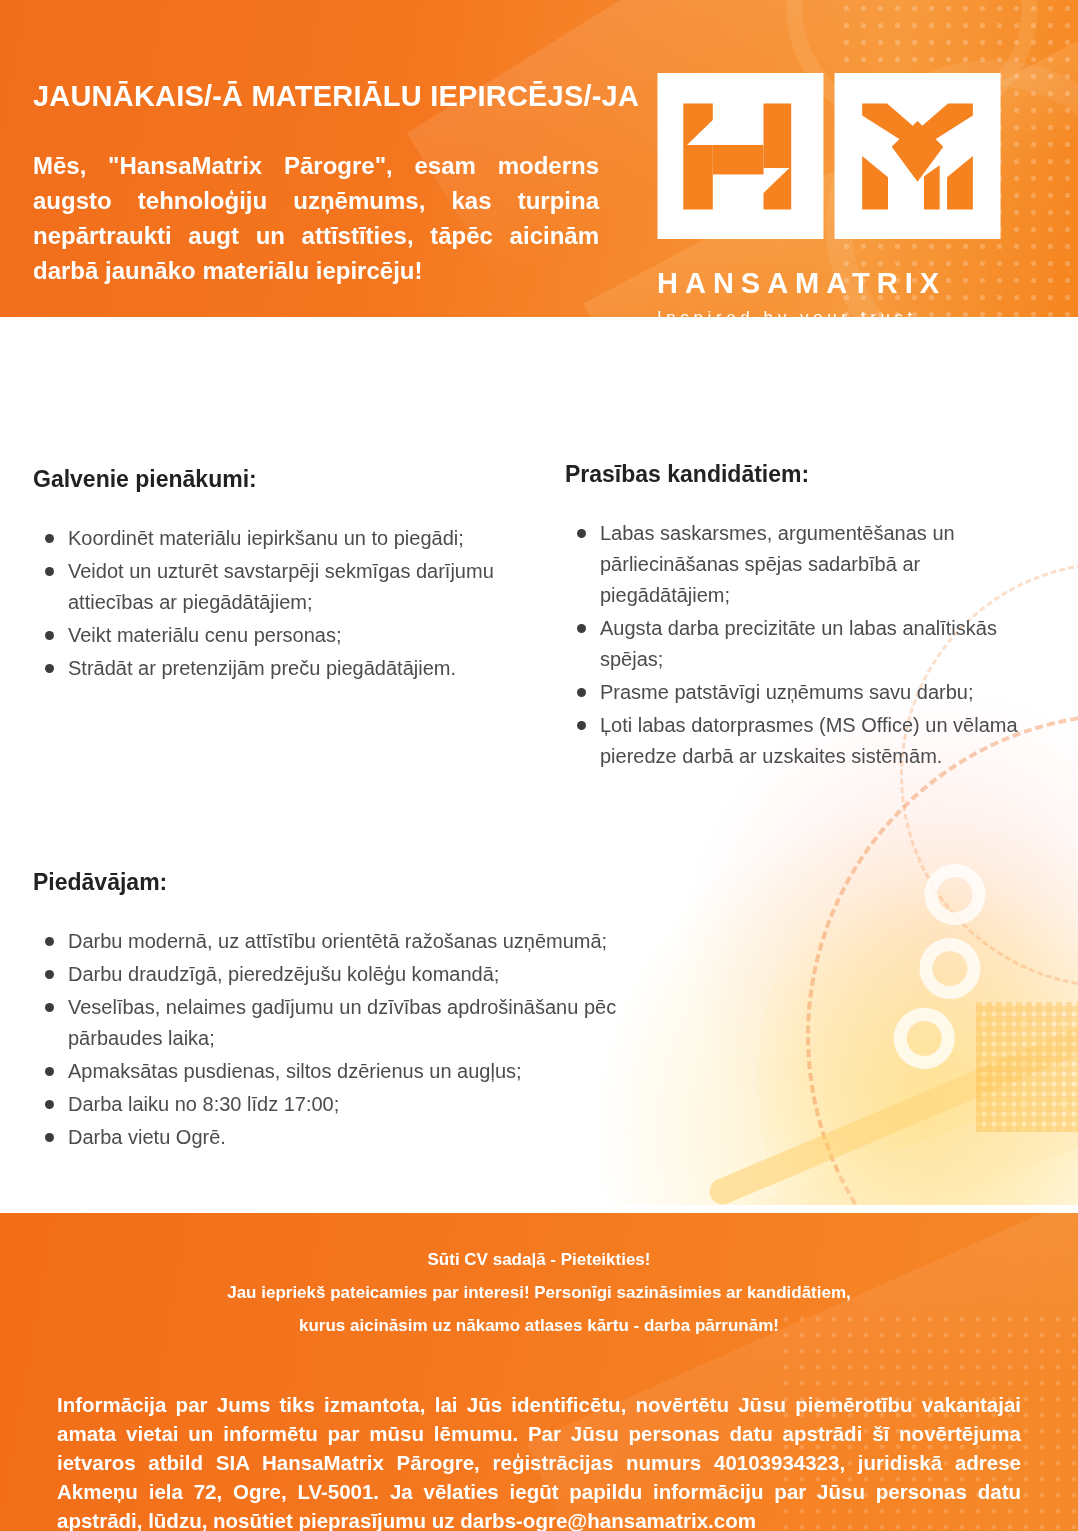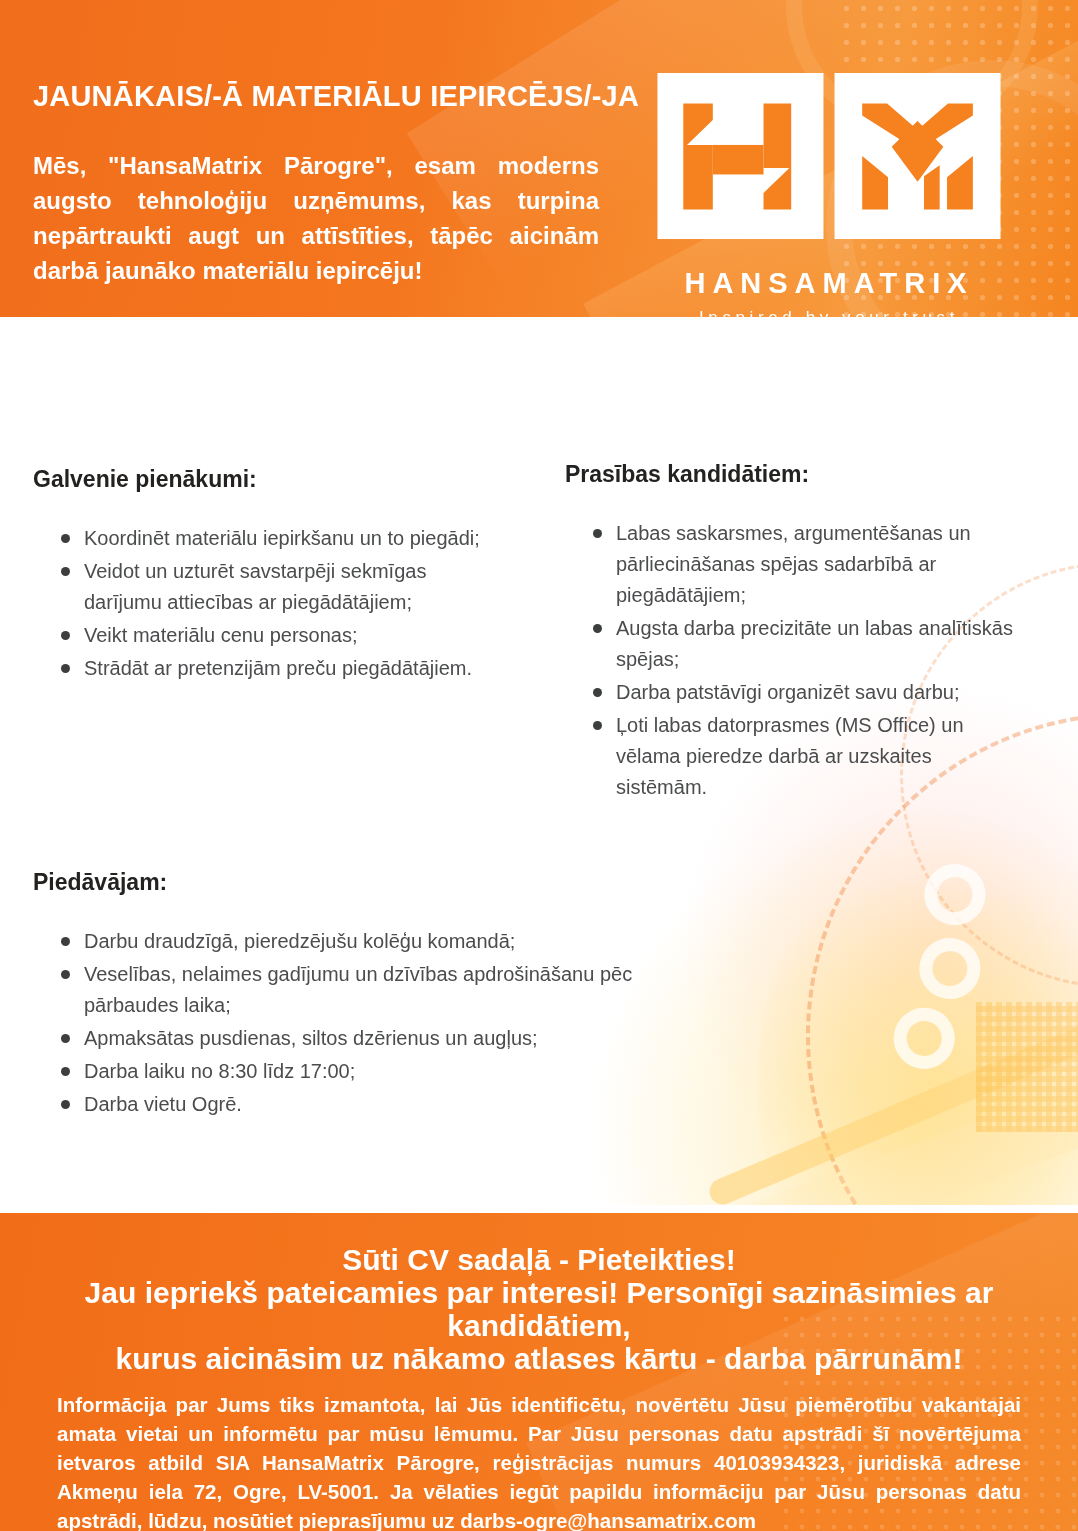--- a/index.html
+++ b/index.html
@@ -29,21 +29,21 @@
   .banner-title{
     position:absolute;left:33px;top:80px;width:600px;
     color:#ffffff;font-size:29px;font-weight:bold;letter-spacing:.2px;white-space:nowrap;
   }
   .banner-intro{
     position:absolute;left:33px;top:148px;width:566px;
     color:#ffffff;font-size:24px;font-weight:bold;line-height:35px;
     text-align:justify;
   }
   
-  .logo{position:absolute;left:657px;top:73px;width:344px;text-align:center;}
+  .logo{position:absolute;left:657px;top:73px;width:344px;}
   .logo svg{display:block;width:344px;height:166px;}
   .logo-brand{
     margin-top:28px;color:#ffffff;font-size:29px;font-weight:bold;letter-spacing:7px;
     white-space:nowrap;
   }
   .logo-tagline{
     margin-top:8px;color:#ffffff;font-size:17px;font-weight:normal;letter-spacing:4.6px;
     white-space:nowrap;
   }
   
@@ -66,21 +66,21 @@
     background:linear-gradient(90deg,rgba(255,233,180,0.0),rgba(255,233,180,0.55));
     transform:rotate(-20deg);}
   .pixel-grid{position:absolute;right:-8px;top:620px;width:110px;height:130px;opacity:.45;
     background-image:
       repeating-linear-gradient(0deg, rgba(250,180,50,0.65) 0 6px, rgba(250,180,50,0) 6px 10px),
       repeating-linear-gradient(90deg, rgba(250,180,50,0.65) 0 6px, rgba(250,180,50,0) 6px 10px);}
   .rings-icon{position:absolute;left:880px;top:480px;transform:rotate(14deg);opacity:.9;}
   
   .tblock{position:absolute;z-index:2;}
   .sec-heading{margin:0 0 28px 0;font-size:23px;font-weight:bold;color:#232220;line-height:32px;}
-  ul.blist{list-style:none;margin:16px;padding:0;font-size:20px;line-height:31px;color:#4b4c4e;}
+  ul.blist{list-style:none;margin:0;padding:0;font-size:20px;line-height:31px;color:#4b4c4e;}
   ul.blist li{position:relative;padding-left:35px;margin-bottom:2px;}
   ul.blist li::before{
     content:"";position:absolute;left:12px;top:11px;width:9px;height:9px;border-radius:50%;
     background:#3c3d3f;
   }
   .duties{left:33px;top:81px;width:470px;}
   .requirements{left:565px;top:76px;width:472px;}
   .offer{left:33px;top:484px;width:645px;}
   
   .footer{
@@ -88,21 +88,21 @@
     background:linear-gradient(100deg,#f26d18 0%,#f4781f 45%,#f68224 75%,#f58a2b 100%);
   }
   .ftr-streak{position:absolute;left:520px;top:40px;width:900px;height:160px;
     background:linear-gradient(rgba(255,255,255,0.07),rgba(255,255,255,0));
     transform:rotate(-24deg);}
   .ftr-dots{position:absolute;right:0;bottom:0;width:300px;height:220px;opacity:.30;
     background-image:radial-gradient(rgba(255,255,255,0.5) 2px, rgba(255,255,255,0) 2.8px);
     background-size:16px 16px;}
   .cta{
     position:absolute;left:0;top:30px;width:1078px;text-align:center;z-index:2;
-    color:#ffffff;font-size:30px;font-weight:bold;line-height:33px;
+    color:#ffffff;font-size:17px;font-weight:bold;line-height:33px;
   }
   .privacy{
     position:absolute;left:57px;top:156px;width:964px;z-index:2;
     color:#ffffff;font-size:20.5px;font-weight:bold;line-height:29px;text-align:justify;
   }
 </style>
 </head>
 <body>
 
 <div class="banner">
@@ -164,28 +164,29 @@
       <li>Veikt materiālu cenu personas;</li>
       <li>Strādāt ar pretenzijām preču piegādātājiem.</li>
     </ul>
   </div>
 
   <div class="tblock requirements">
     <h2 class="sec-heading">Prasības kandidātiem:</h2>
     <ul class="blist">
       <li>Labas saskarsmes, argumentēšanas un pārliecināšanas spējas sadarbībā ar piegādātājiem;</li>
       <li>Augsta darba precizitāte un labas analītiskās spējas;</li>
-      <li>Darba patstāvīgi organizēt savu darbu;</li>
+      <li>Prasme patstāvīgi uzņēmums savu darbu;</li>
       <li>Ļoti labas datorprasmes (MS Office) un vēlama pieredze darbā ar uzskaites sistēmām.</li>
     </ul>
   </div>
 
   <div class="tblock offer">
     <h2 class="sec-heading">Piedāvājam:</h2>
     <ul class="blist">
+      <li>Darbu modernā, uz attīstību orientētā ražošanas uzņēmumā;</li>
       <li>Darbu draudzīgā, pieredzējušu kolēģu komandā;</li>
       <li>Veselības, nelaimes gadījumu un dzīvības apdrošināšanu pēc pārbaudes laika;</li>
       <li>Apmaksātas pusdienas, siltos dzērienus un augļus;</li>
       <li>Darba laiku no 8:30 līdz 17:00;</li>
       <li>Darba vietu Ogrē.</li>
     </ul>
   </div>
 </div>
 
 <div class="footer">

